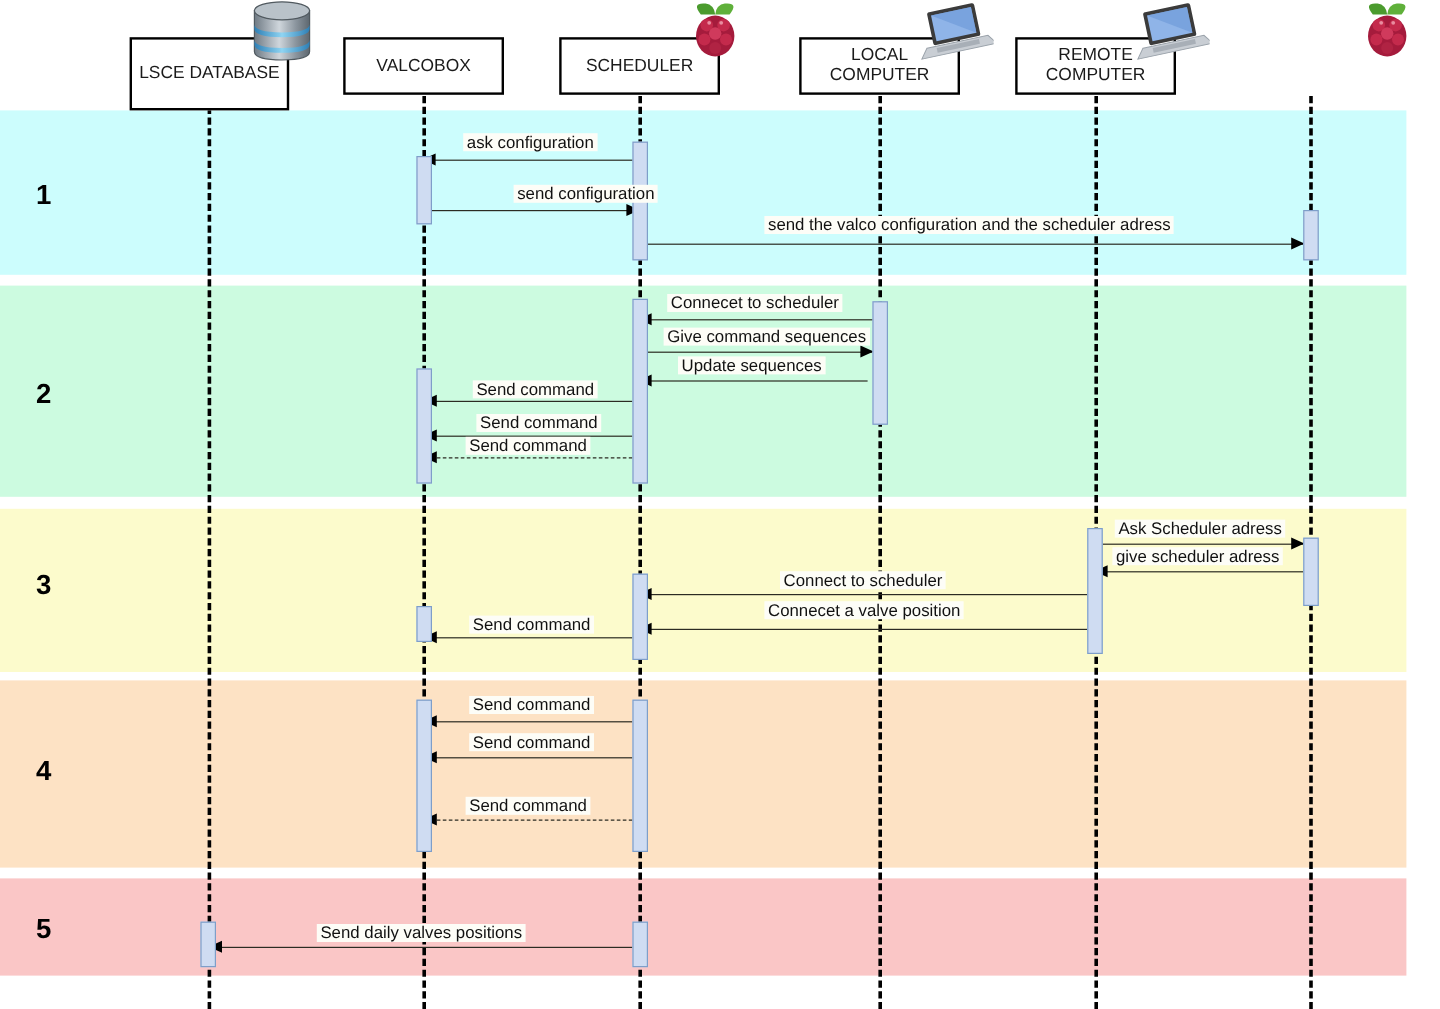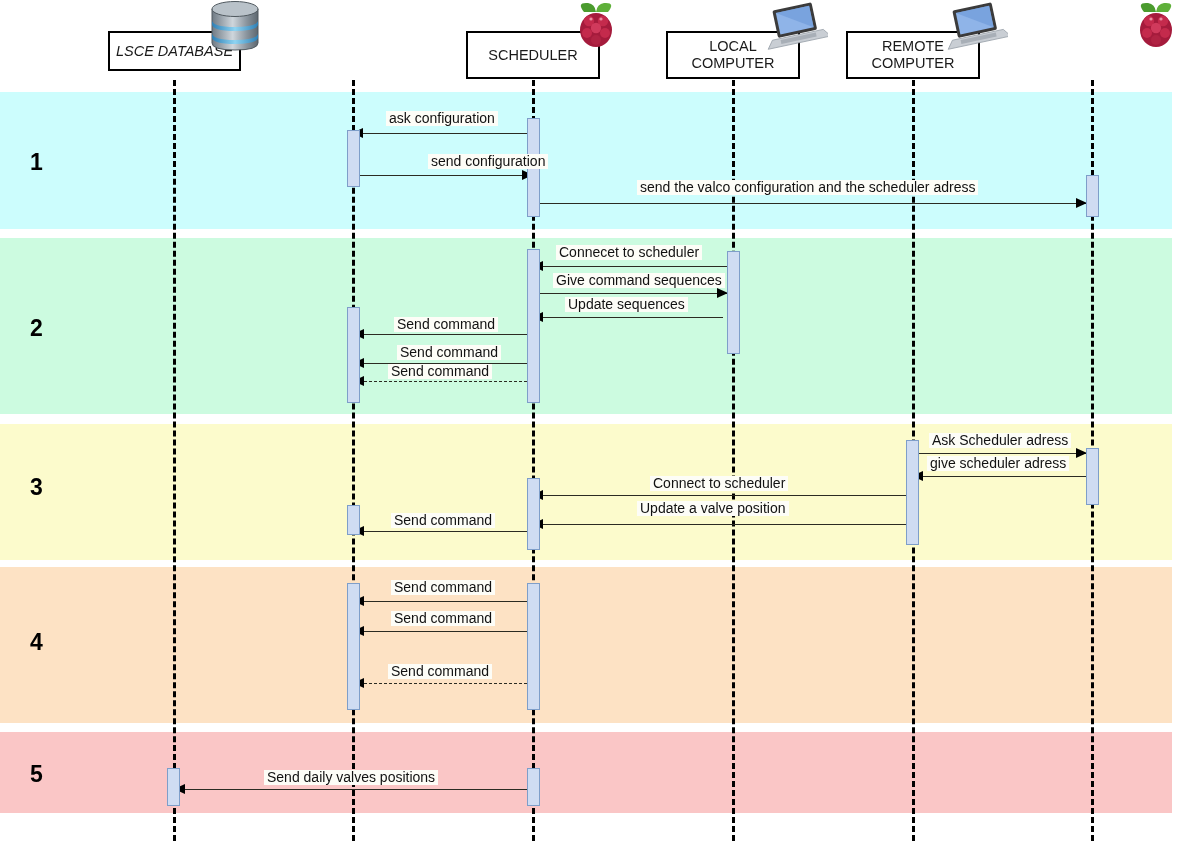--- a/index.html
+++ b/index.html
@@ -175,22 +175,25 @@
         <circle cx="35" cy="21" r="5.2" fill="#c42a4c"></circle>
       <circle cx="28" cy="28" r="5.2" fill="#d03a5c"></circle>
       <circle cx="19" cy="33" r="5" fill="#c42a4c"></circle>
         <circle cx="37" cy="33" r="5" fill="#c42a4c"></circle>
       <circle cx="28" cy="40" r="5" fill="#b02343"></circle>
       <circle cx="23" cy="19" r="1.6" fill="#e98da0"></circle>
         <circle cx="33" cy="19" r="1.6" fill="#e98da0"></circle>
     </svg>
   </span>
 
-  <div class="actor-box" style="left:108px;top:31px;width:133px;height:40px;font-style:italic;">
+  <div class="actor-box" style="left:108px;top:31px;width:133px;height:61px;">
     <span>LSCE DATABASE</span>
+  </div>
+  <div class="actor-box" style="left:286px;top:31px;width:134px;height:48px;">
+    <span>VALCOBOX</span>
   </div>
   <div class="actor-box" style="left:466px;top:31px;width:134px;height:48px;">
     <span>SCHEDULER</span>
   </div>
   <div class="actor-box" style="left:666px;top:31px;width:134px;height:48px;">
     <span style="white-space:pre-line;">LOCAL
 COMPUTER</span>
   </div>
   <div class="actor-box" style="left:846px;top:31px;width:134px;height:48px;">
     <span style="white-space:pre-line;">REMOTE
@@ -279,21 +282,21 @@
   <div class="msg to-left" style="left:533px;top:495px;width:373px;">
     <div class="line"></div>
       <div class="head"></div>
   </div>
   <div class="msg-label" style="left:650px;top:476px;">Connect to scheduler</div>
 
   <div class="msg to-left" style="left:533px;top:524px;width:373px;">
     <div class="line"></div>
       <div class="head"></div>
   </div>
-  <div class="msg-label" style="left:637px;top:501px;">Update a valve position</div>
+  <div class="msg-label" style="left:637px;top:501px;">Connecet a valve position</div>
 
   <div class="msg to-left" style="left:354px;top:531px;width:173px;">
     <div class="line"></div>
       <div class="head"></div>
   </div>
   <div class="msg-label" style="left:391px;top:513px;">Send command</div>
 
   <div class="activation" style="left:527px;top:583px;height:127px;"></div>
   <div class="activation" style="left:347px;top:583px;height:127px;"></div>
 

